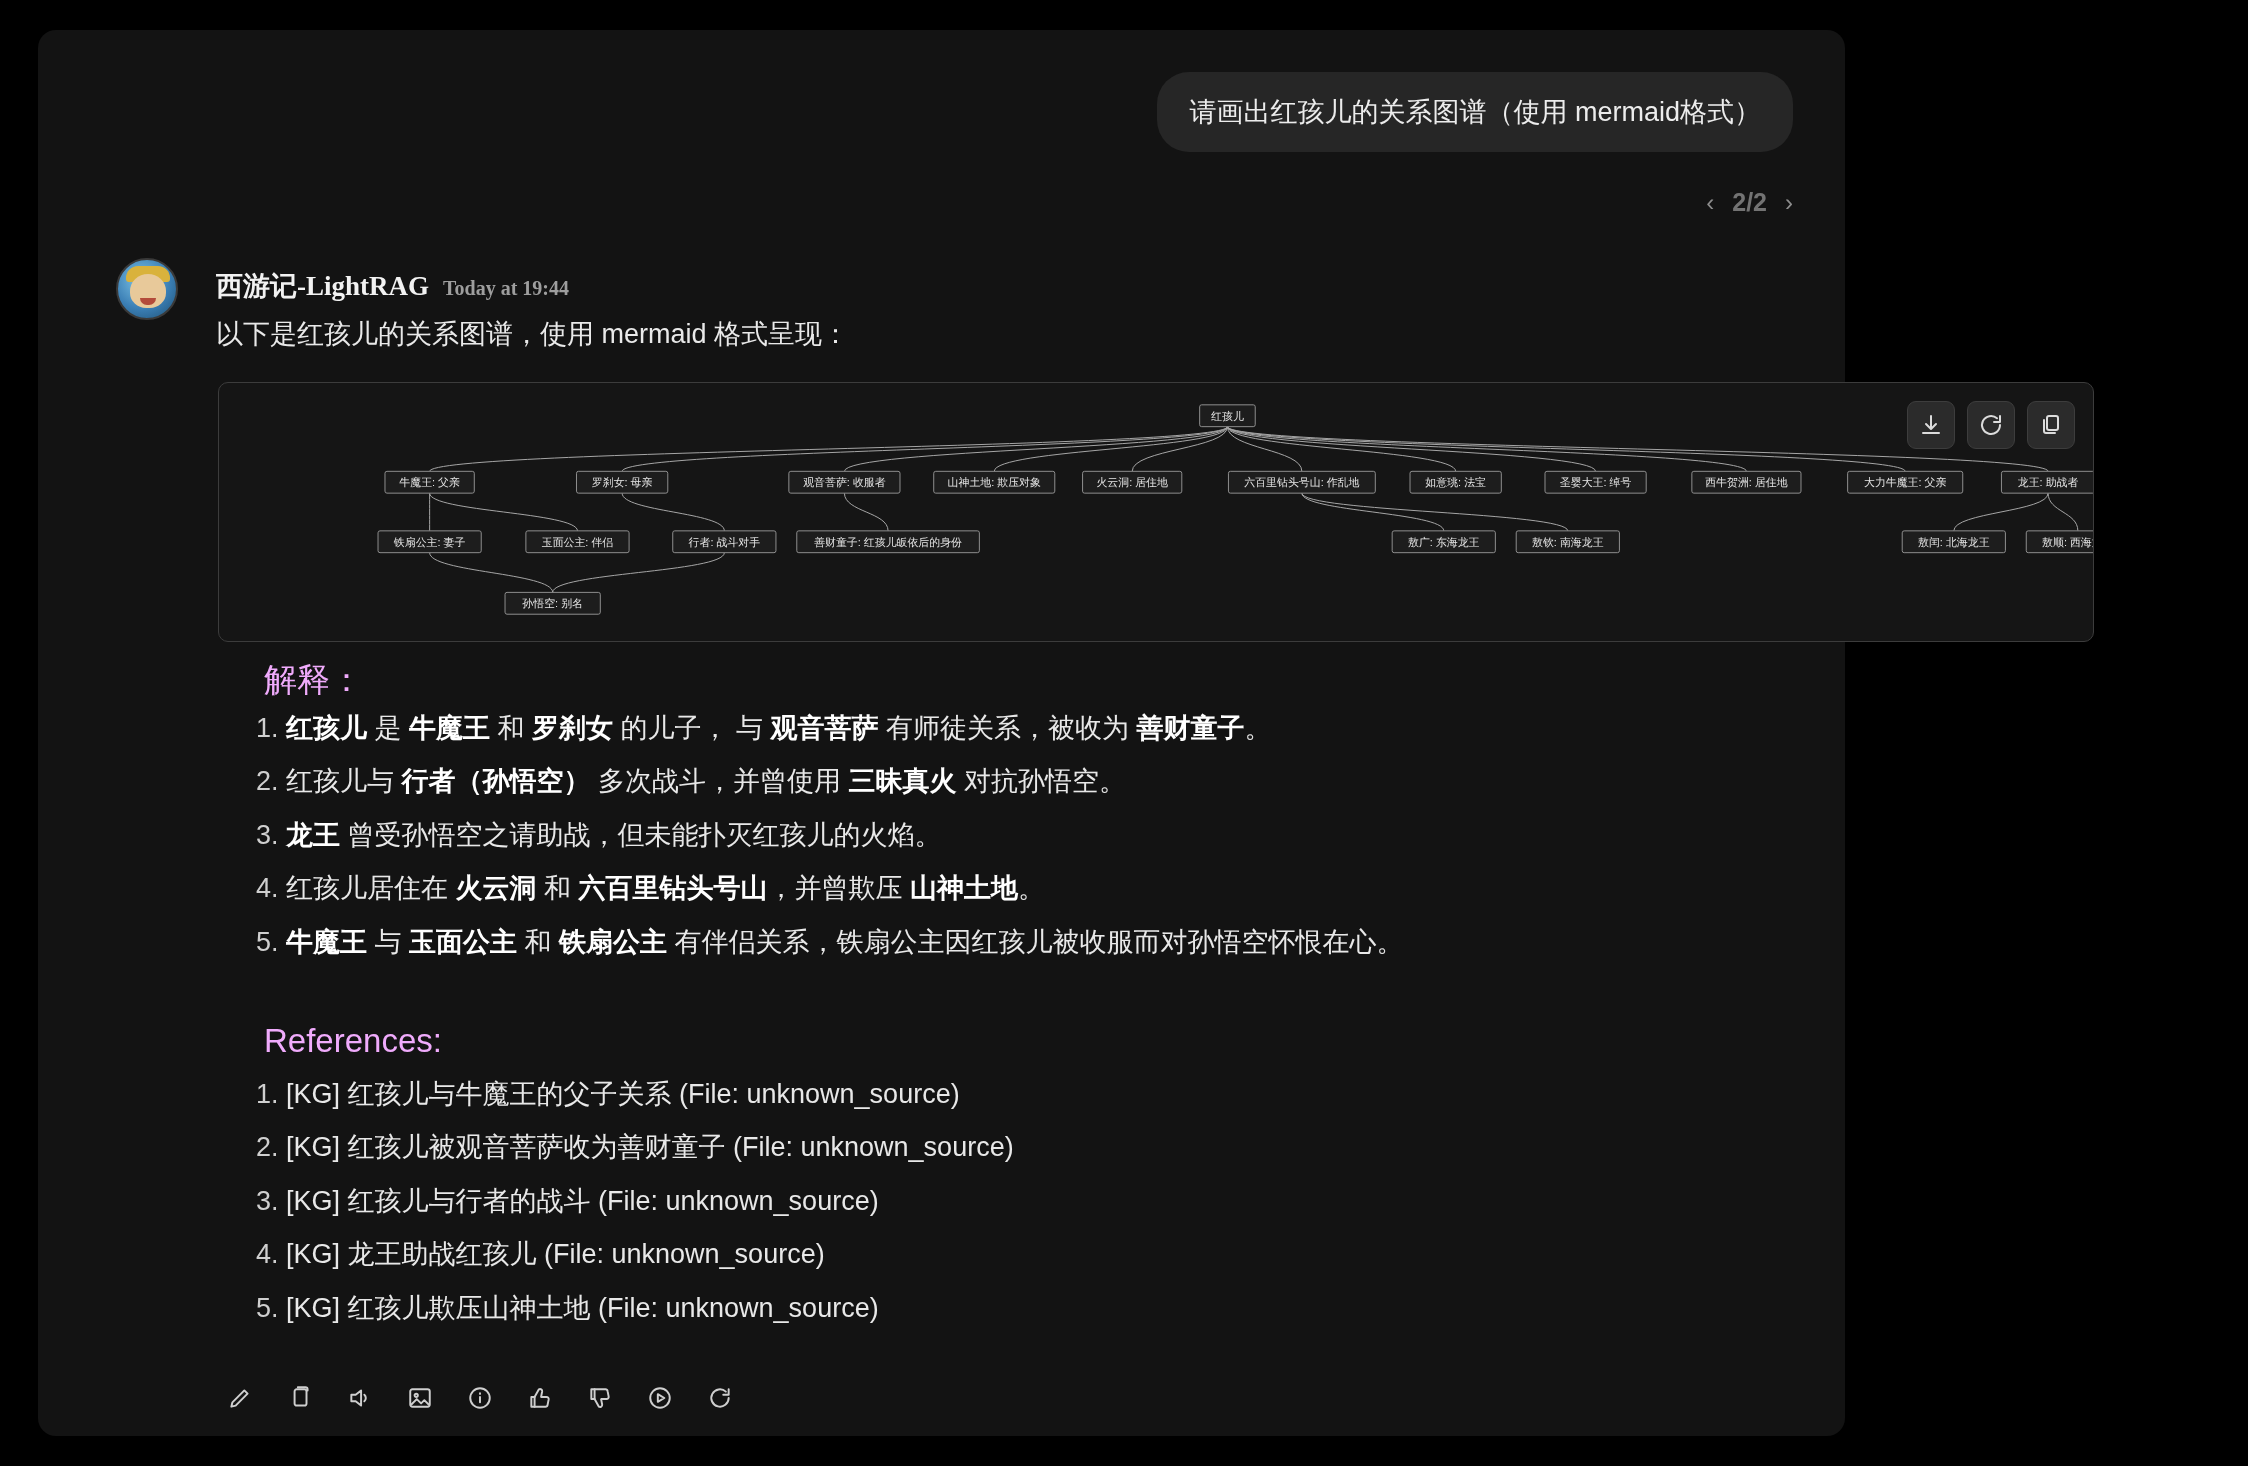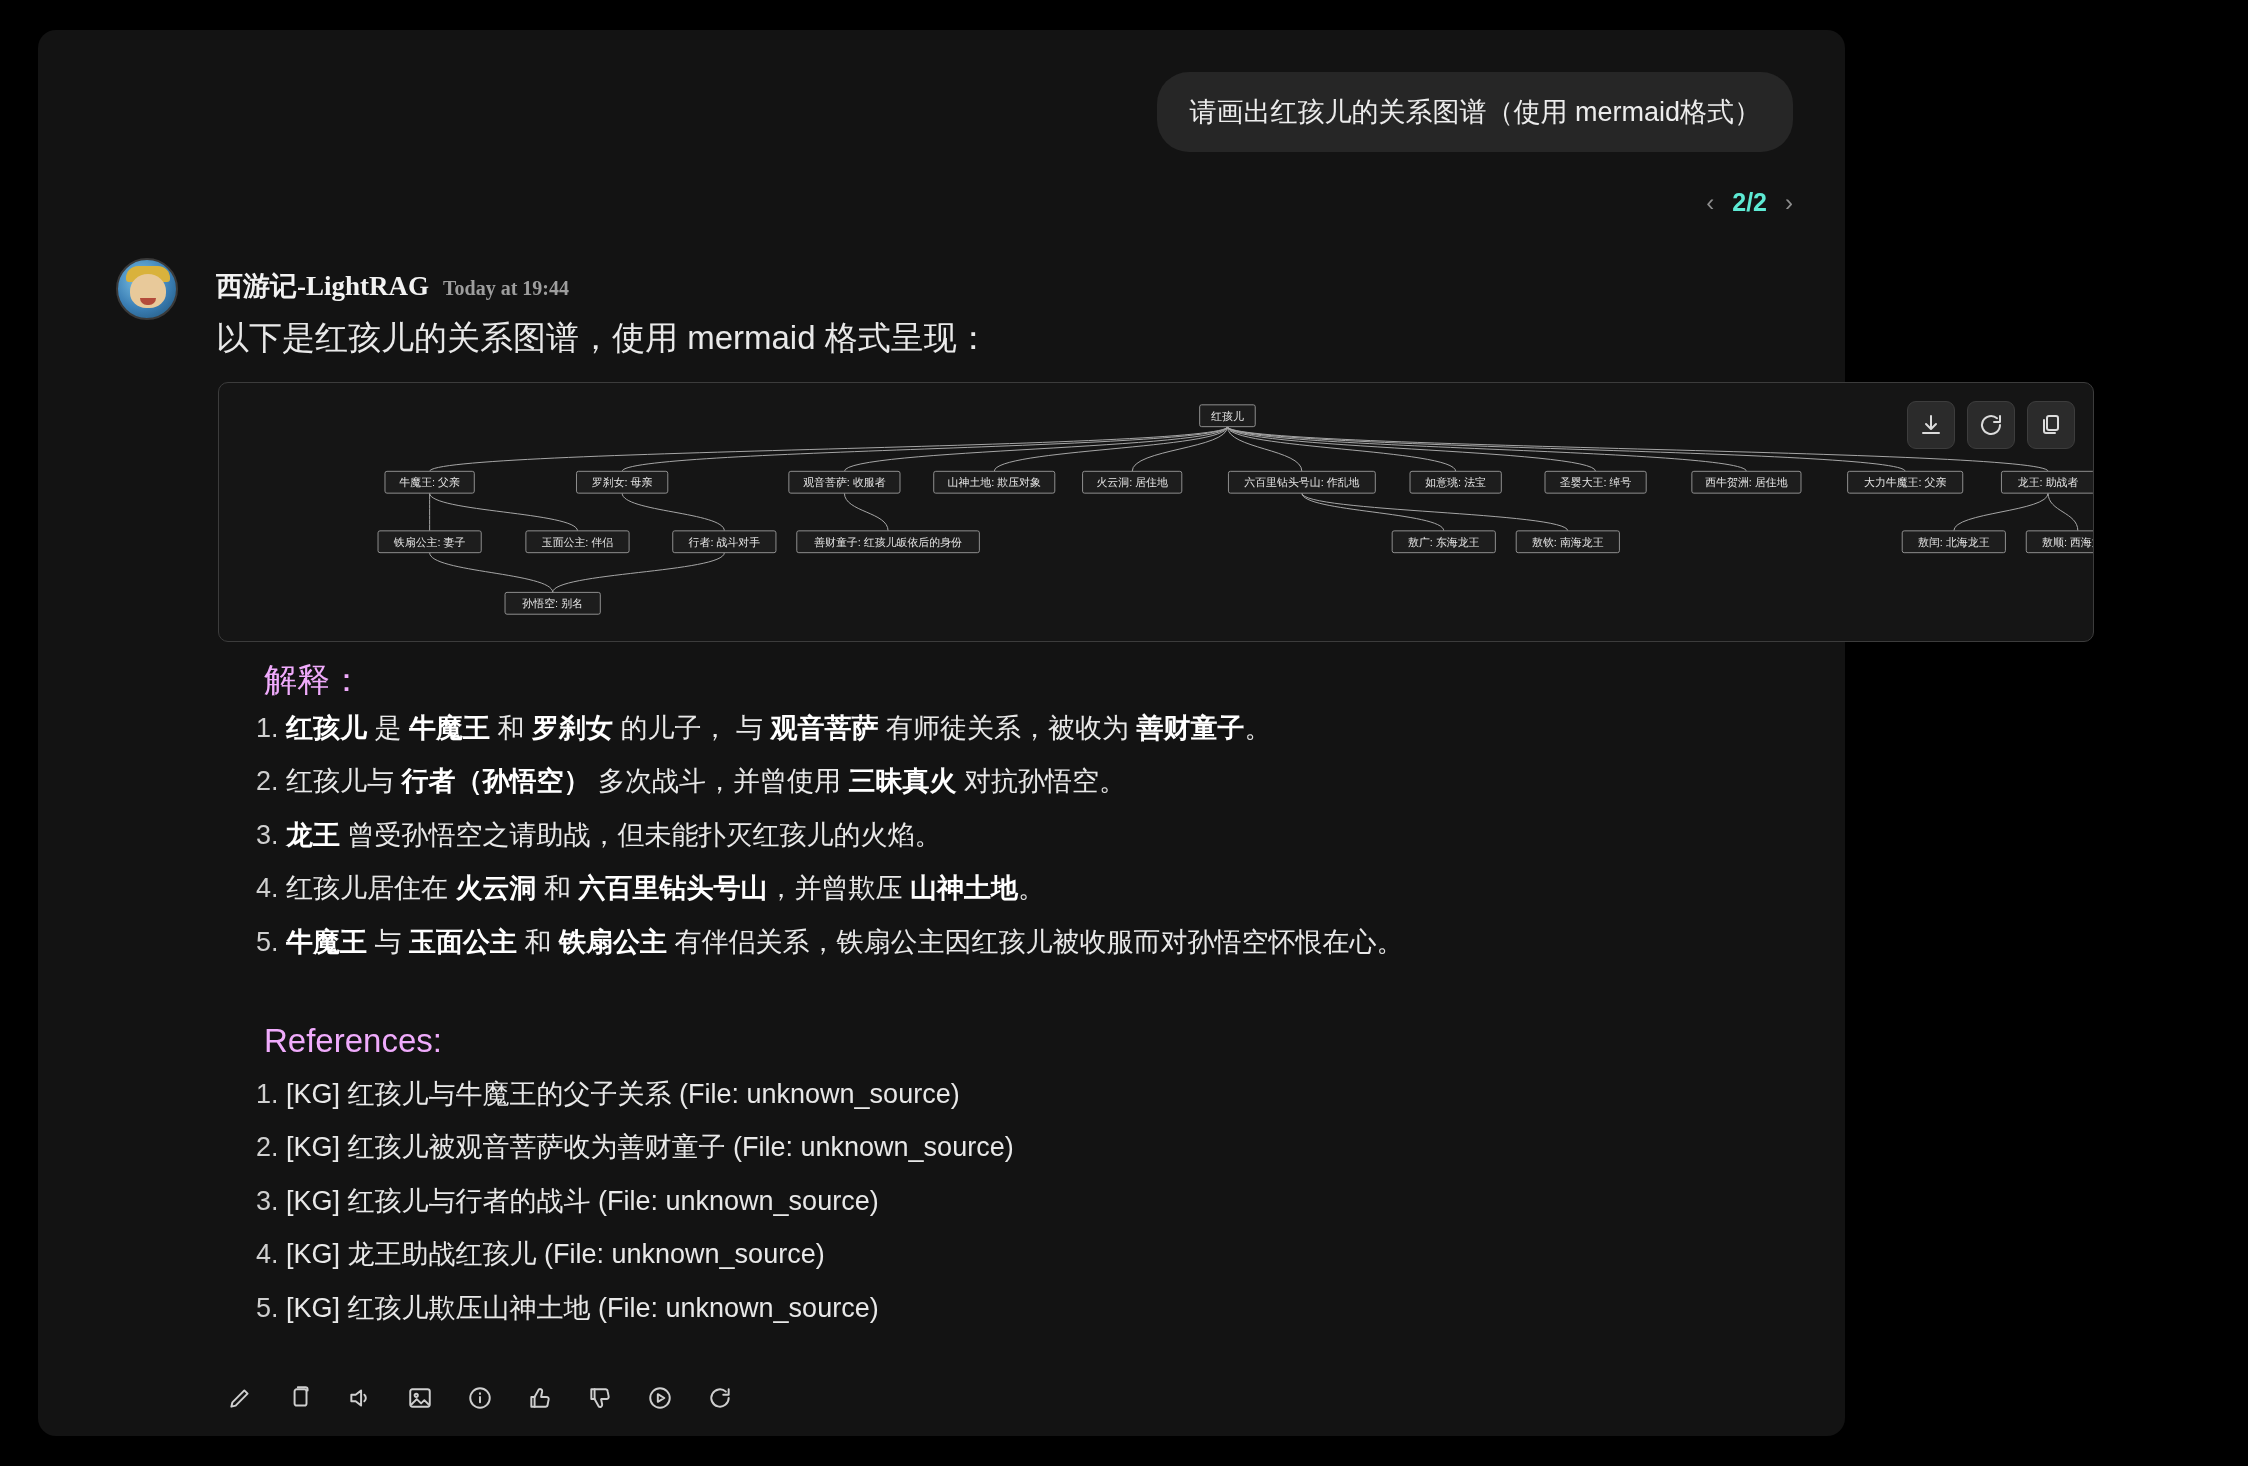--- a/index.html
+++ b/index.html
@@ -30,21 +30,21 @@
     border-radius: 32px;
     white-space: nowrap;
   }
   .pager {
     position: absolute;
     right: 52px; top: 158px;
     display: flex; align-items: center; gap: 18px;
     color: #9a9a9a;
     font-size: 23px;
   }
-  .pager .num { color: #5eead4; font-weight: bold; font-size: 25px; }
+  .pager .num { color: #737373; font-weight: bold; font-size: 25px; }
   .pager .arr { color: #8d8d8d; font-size: 24px; cursor: pointer; }
 
   
   .avatar {
     position: absolute;
     left: 78px; top: 228px;
     width: 62px; height: 62px;
     border-radius: 50%;
     background: radial-gradient(circle at 40% 35%, #7fc5e8 0%, #3b7fb5 55%, #1d4f73 100%);
     border: 2px solid #3a3a3a;
@@ -70,21 +70,21 @@
 
   .name-row {
     position: absolute; left: 178px; top: 238px;
     display: flex; align-items: baseline; gap: 14px; font-family: Liberation Serif, serif;
   }
   .bot-name { color: #f2f2f2; font-size: 27px; font-weight: bold; }
   .bot-time { color: #9e9e9e; font-size: 20px; font-weight: bold; }
 
   .intro {
     position: absolute; left: 178px; top: 286px;
-    color: #e9e9e9; font-size: 33px;
+    color: #e9e9e9; font-size: 27px;
   }
 
   
   .diagram {
     position: absolute;
     left: 180px; top: 352px;
     width: 1876px; height: 260px;
     background: #151515;
     border: 1px solid #3c3c3c;
     border-radius: 10px;

